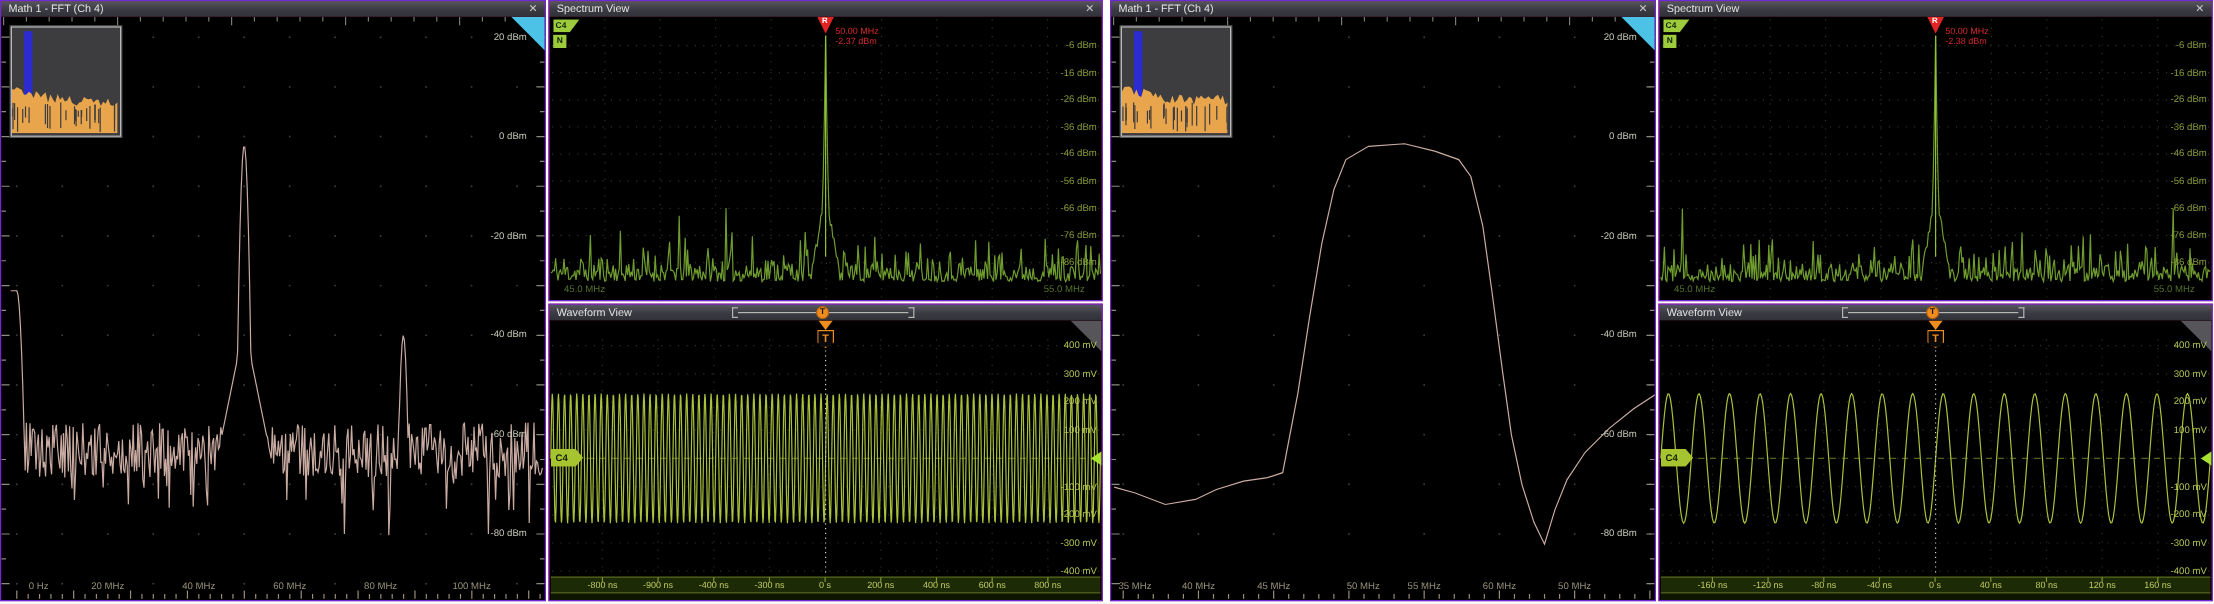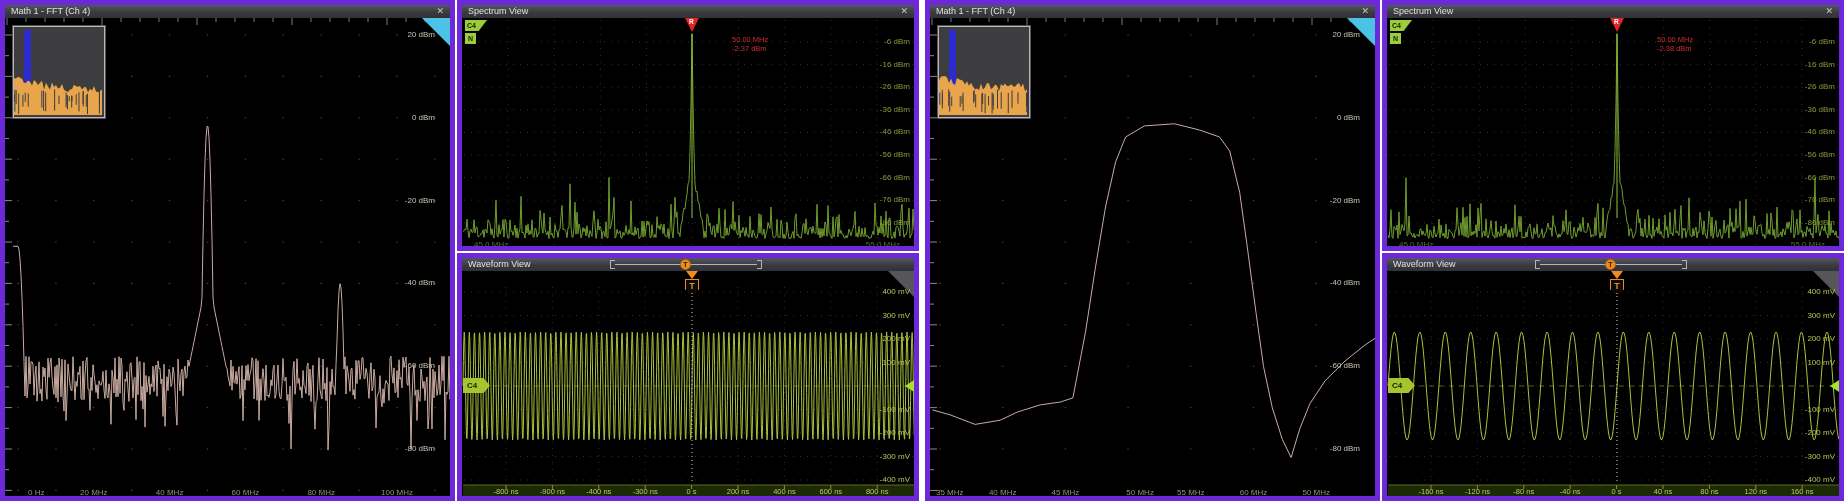--- a/index.html
+++ b/index.html
@@ -1,37 +1,37 @@
 <!DOCTYPE html>
 <html><head>
 <meta charset="utf-8">
 <style>
   html,body{margin:0;padding:0;background:#e9e9e9;}
   .root{position:relative;width:1845px;height:503px;background:#ffffff;font-family:"Liberation Sans",sans-serif;overflow:hidden;}
   .half{position:absolute;top:0;width:920px;height:503px;}
   #half-left{left:0;} #half-right{left:925px;}
-  .win{position:absolute;background:#be185d;border:5px solid #6d28d9;box-sizing:border-box;}
+  .win{position:absolute;background:#be185d;border:1px solid #6d28d9;box-sizing:border-box;}
   .fft-win{left:0;top:0;width:455px;height:501px;}
   .spec-win{left:457px;top:0;width:462px;height:251px;}
   .wave-win{left:457px;top:253px;width:462px;height:248px;}
   .titlebar{position:absolute;left:0;top:0;right:0;height:13px;background:linear-gradient(#55565e,#3a3b42 55%,#313238);border-bottom:1px solid #1c1c1c;color:#e2e2e2;font-size:9px;line-height:13px;}
   .title{position:absolute;left:6px;top:0;white-space:nowrap;}
   .close{position:absolute;right:6px;top:0;color:#c9c9c9;font-size:9px;cursor:default;}
   .plot{position:absolute;left:0;right:0;top:13px;bottom:0;overflow:hidden;background:#000;}
   .layer{position:absolute;left:0;top:0;}
   .lbls{position:absolute;left:0;top:0;right:0;bottom:0;pointer-events:none;}
   .axlbl{position:absolute;font-size:8px;white-space:nowrap;}
   .thumb{position:absolute;left:8px;top:8px;width:90px;height:90px;background:#3d3d40;border:1px solid #b8b8b8;box-shadow:0 0 0 1px #555;}
   .corner-cyan{position:absolute;top:0;right:0;width:0;height:0;border-top:28px solid #4cc3e6;border-left:28px solid transparent;}
   .corner-gray{position:absolute;top:0;right:0;width:0;height:0;border-top:26px solid #56565a;border-left:26px solid transparent;}
   .badge-flag{position:absolute;left:3px;top:2px;width:22px;height:11px;background:#9ccc3c;clip-path:polygon(0 0,100% 0,62% 100%,0 100%);color:#10200a;font-size:7px;font-weight:bold;line-height:11px;padding-left:2px;box-sizing:border-box;}
   .badge-n{position:absolute;left:3px;top:15px;width:11px;height:11px;background:#9ccc3c;color:#10200a;font-size:7px;font-weight:bold;line-height:11px;text-align:center;}
   .marker-flag{position:absolute;left:223px;top:0;width:0;height:0;border-left:7px solid transparent;border-right:7px solid transparent;border-top:14px solid #e02424;}
   .marker-flag span{position:absolute;left:-3px;top:-14px;color:#fff;font-size:6.5px;font-weight:bold;}
-  .marker-text{position:absolute;left:238px;top:17px;color:#d42b2b;font-size:7.5px;line-height:9px;margin-left:32px;}
+  .marker-text{position:absolute;left:238px;top:7px;color:#d42b2b;font-size:7.5px;line-height:9px;}
   .trig-tri{position:absolute;left:224px;top:0;width:0;height:0;border-left:6px solid transparent;border-right:6px solid transparent;border-top:8px solid #ef8c1e;}
   .trig-flag{position:absolute;left:223px;top:8px;width:14px;height:15px;background:#0a0a0a;border:1px solid #ef8c1e;box-sizing:border-box;color:#ef8c1e;font-size:9px;font-weight:bold;text-align:center;line-height:13px;clip-path:polygon(0 0,100% 0,100% 70%,50% 100%,0 70%);}
   .chbadge{position:absolute;left:1px;top:107px;width:27px;height:15px;background:#a6c42f;clip-path:polygon(0 0,76% 0,100% 50%,76% 100%,0 100%);color:#142005;font-size:8px;font-weight:bold;line-height:15px;padding-left:4px;box-sizing:border-box;}
   .lvl-arrow{position:absolute;right:0;top:109px;width:0;height:0;border-top:6px solid transparent;border-bottom:6px solid transparent;border-right:9px solid #a6e22e;}
   .scroll{position:absolute;left:50%;top:2px;width:152px;height:9px;margin-left:-78px;}
   .sb-l,.sb-r{position:absolute;top:0;bottom:0;width:5px;border:1px solid #b5b5b5;box-sizing:border-box;}
   .sb-l{left:0;border-right:none;} .sb-r{right:0;border-left:none;}
   .sb-line{position:absolute;left:5px;right:5px;top:4px;height:1px;background:#b5b5b5;}
   .sb-t{position:absolute;left:50%;top:-1px;width:11px;height:11px;margin-left:-6px;border-radius:50%;background:#ef8c1e;border:1px solid #b06010;box-sizing:border-box;color:#1a1a1a;font-size:7px;font-weight:bold;text-align:center;line-height:9px;}
 </style>

